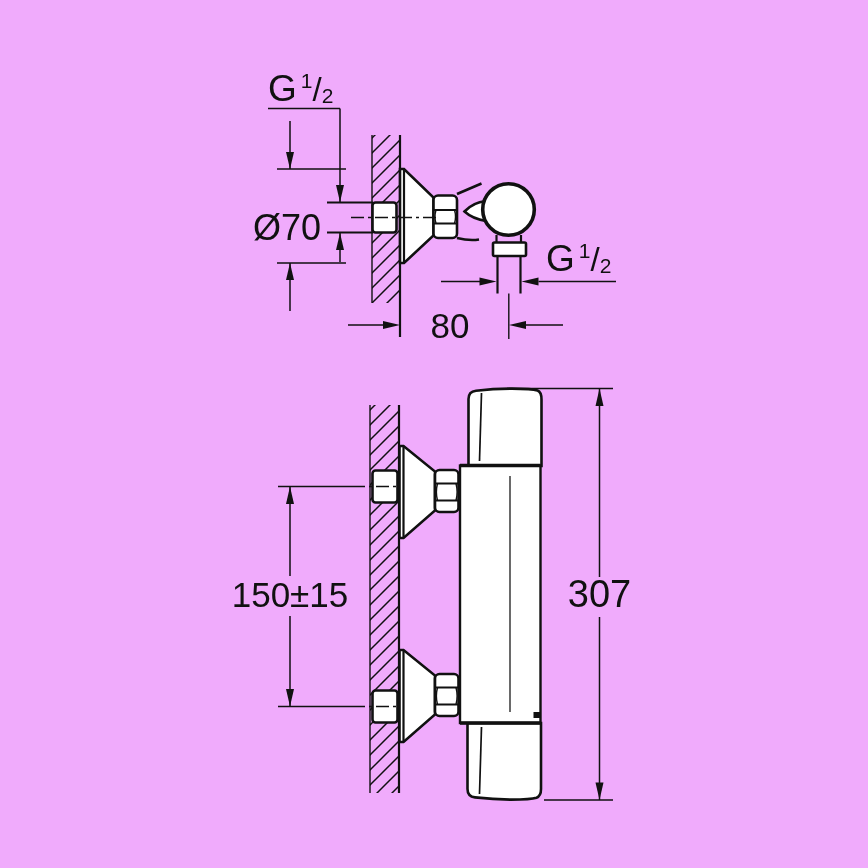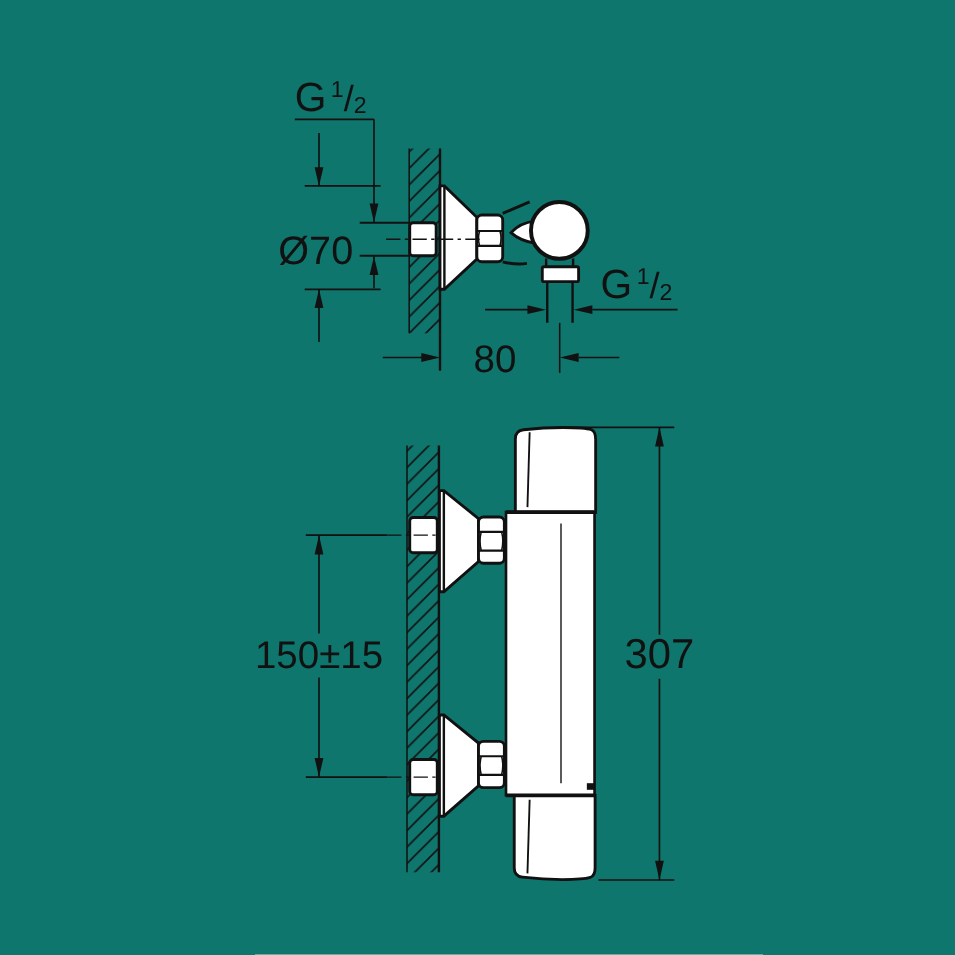--- a/index.html
+++ b/index.html
@@ -1,16 +1,16 @@
 <!DOCTYPE html>
 <html><head>
 <meta charset="utf-8">
 <style>
   html,body{margin:0;padding:0;background:#fff;}
-  .stage{position:relative;width:868px;height:868px;background:#0f766e;overflow:hidden;}
+  .stage{position:relative;width:868px;height:868px;background:#f0abfc;overflow:hidden;}
   svg{display:block;}
   .ol   {stroke:#111;stroke-width:2.6;fill:#fff;}          
   .olno {stroke:#111;stroke-width:2.6;fill:none;}
   .med  {stroke:#111;stroke-width:2.2;fill:none;}
   .med2 {stroke:#111;stroke-width:2;fill:none;}
   .thin {stroke:#111;stroke-width:1.5;fill:none;}
   .xfine{stroke:#111;stroke-width:1.4;fill:none;}
   .cl   {stroke:#111;stroke-width:1.3;fill:none;stroke-dasharray:13 4 3 4;}
   .arr  {fill:#111;stroke:none;}
   .ring {stroke:#111;stroke-width:3.6;fill:#fff;}

